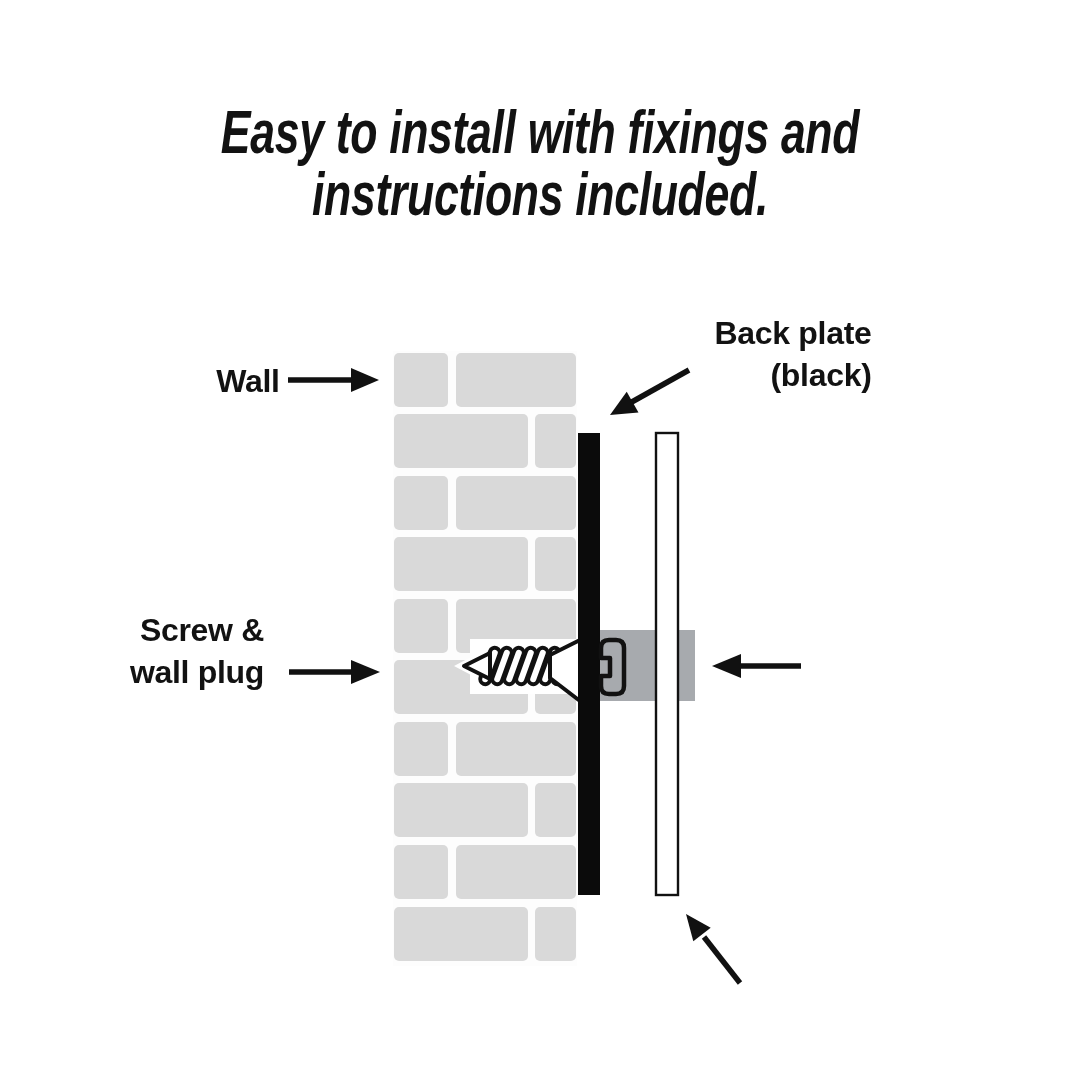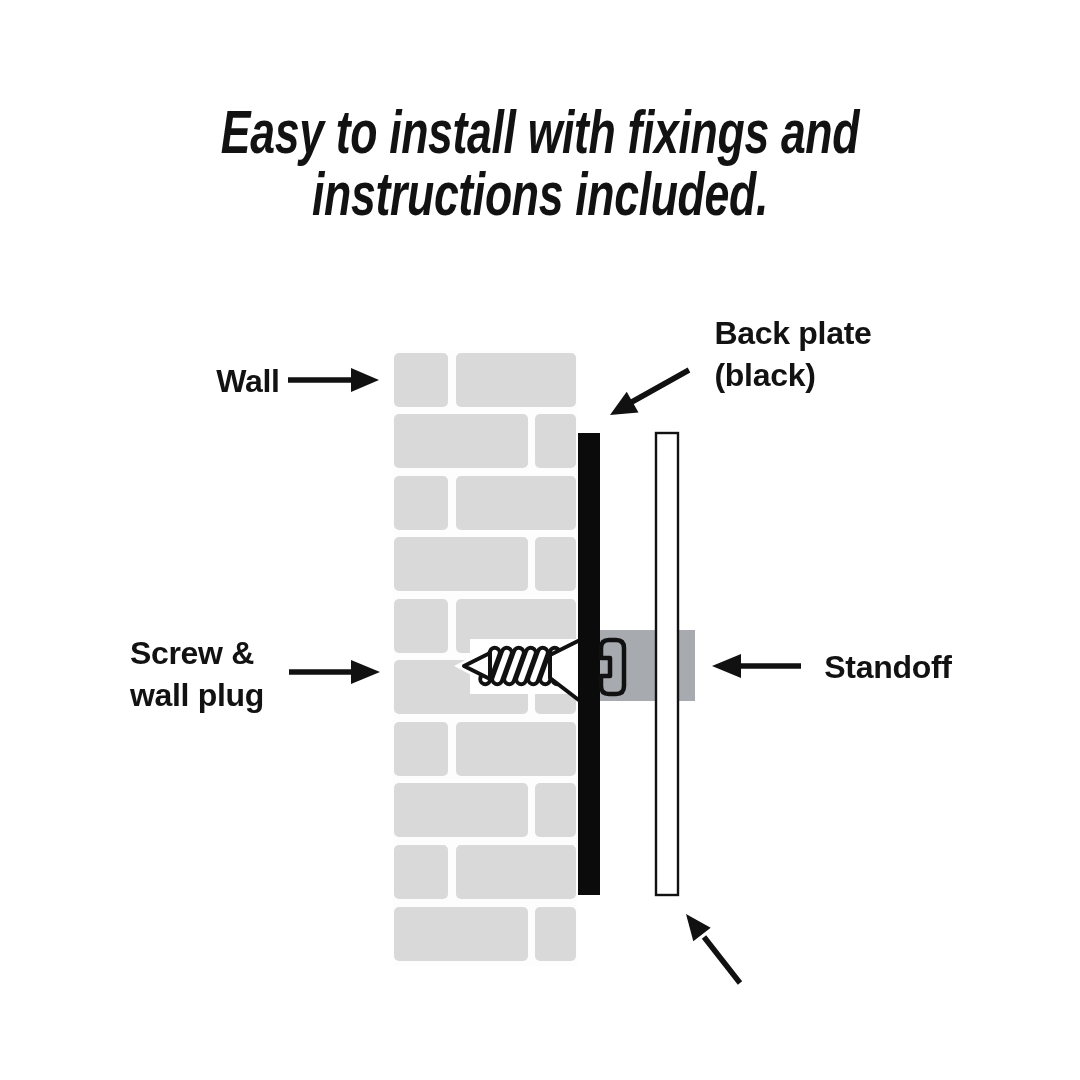--- a/index.html
+++ b/index.html
@@ -9,21 +9,21 @@
   }
   .title{
     position:absolute;left:0;right:0;top:88px;text-align:center;
     font-style:italic;font-weight:700;font-size:62px;line-height:62px;
     letter-spacing:-0.5px;color:var(--c-text);white-space:pre-line;
     transform:scaleX(0.72);
   }
   .lbl{
     position:absolute;transform:translate(-50%,-50%);
     font-weight:700;font-size:32px;line-height:42px;letter-spacing:-0.3px;
-    color:var(--c-text);text-align:left;white-space:pre-line;
+    color:var(--c-text);text-align:right;white-space:pre-line;
   }
   #diagram{position:absolute;left:0;top:0;}
   .brick{fill:var(--c-brick);}
   .wall-bg{fill:#fdfdfd;}
   .halo{fill:#ffffff;stroke:none;}
   .screw-part{fill:#ffffff;stroke:var(--c-outline);stroke-width:4;
     stroke-linejoin:round;stroke-linecap:round;}
   .head-outline{fill:none;stroke:var(--c-outline);stroke-width:4.5;
     stroke-linejoin:round;}
   .backplate{fill:var(--c-backplate);}
@@ -114,18 +114,17 @@
       <line class="arrow-line" x1="801" y1="653" x2="741" y2="653"></line>
       <polygon class="arrow-head" points="741,641 712,653 741,665"></polygon>
     </g>
     <g>
       <line class="arrow-line" x1="740" y1="970" x2="704" y2="924"></line>
       <polygon class="arrow-head" points="686,901 710.7,914.7 693.3,928.3"></polygon>
     </g>
   </svg>
 
   <div class="lbl" style="left:248px;top:368px;">Wall</div>
-  <div class="lbl" style="left:197px;top:661px;">Screw &amp;
+  <div class="lbl" style="left:197px;top:638px;">Screw &amp;
 wall plug</div>
   <div class="lbl" style="left:793px;top:341px;">Back plate
 (black)</div>
-  <div class="lbl" style="left:888px;top:654px;">Standoff</div>
 </div>
 
 </body></html>

